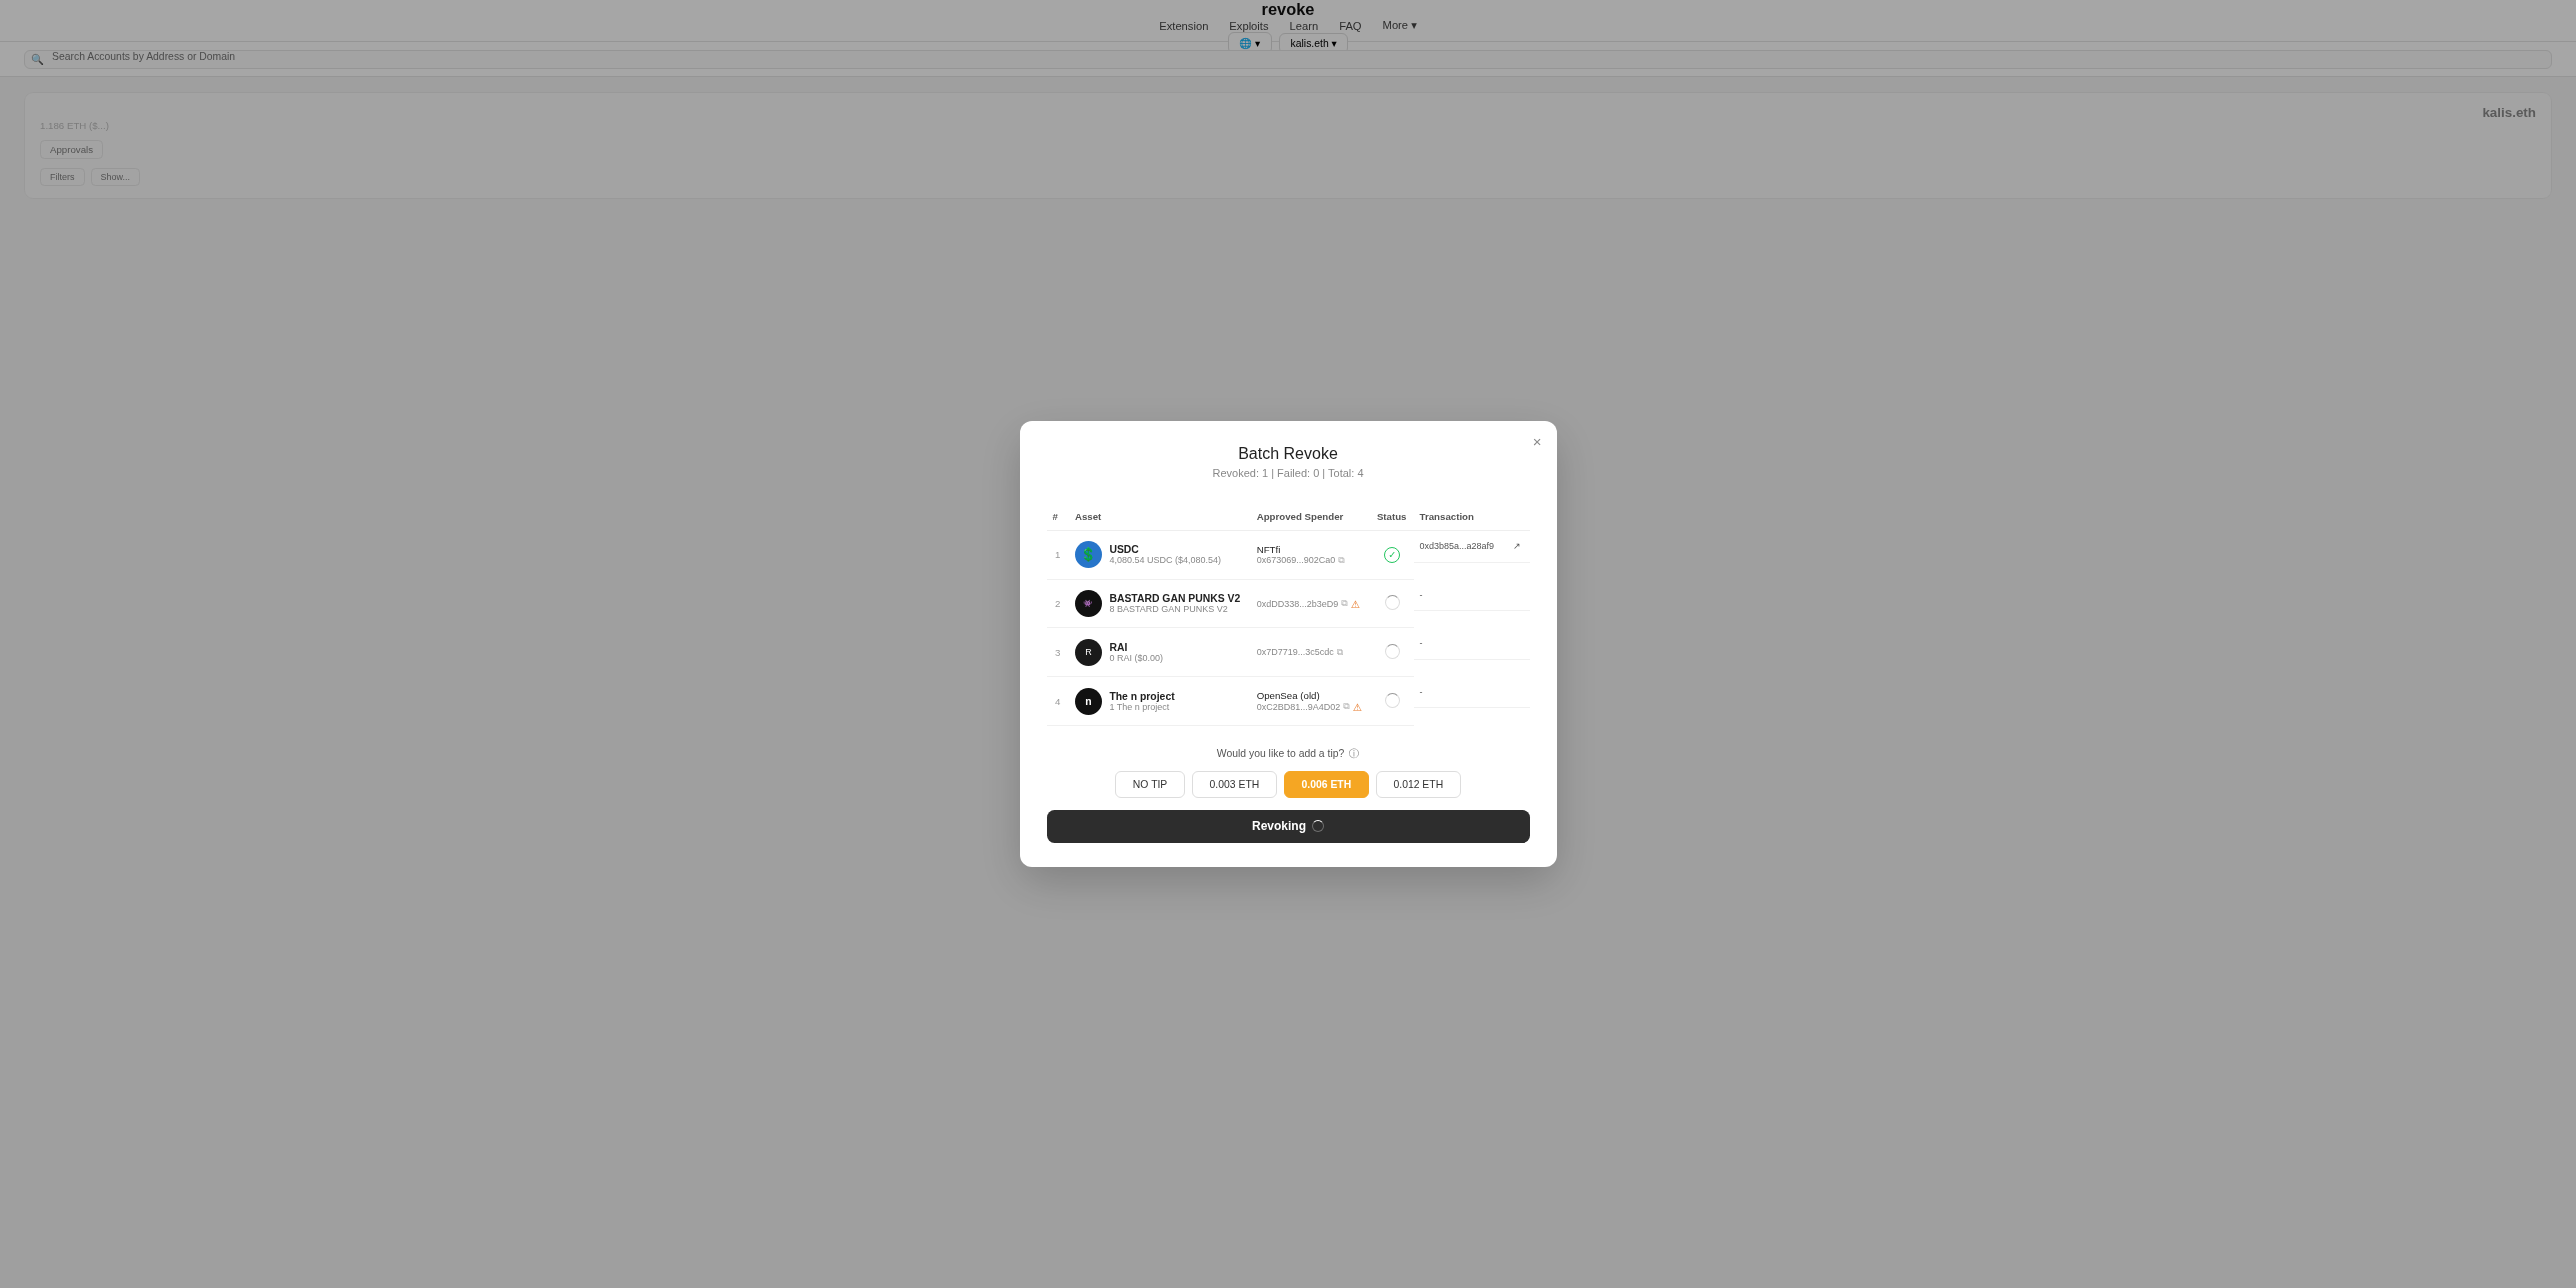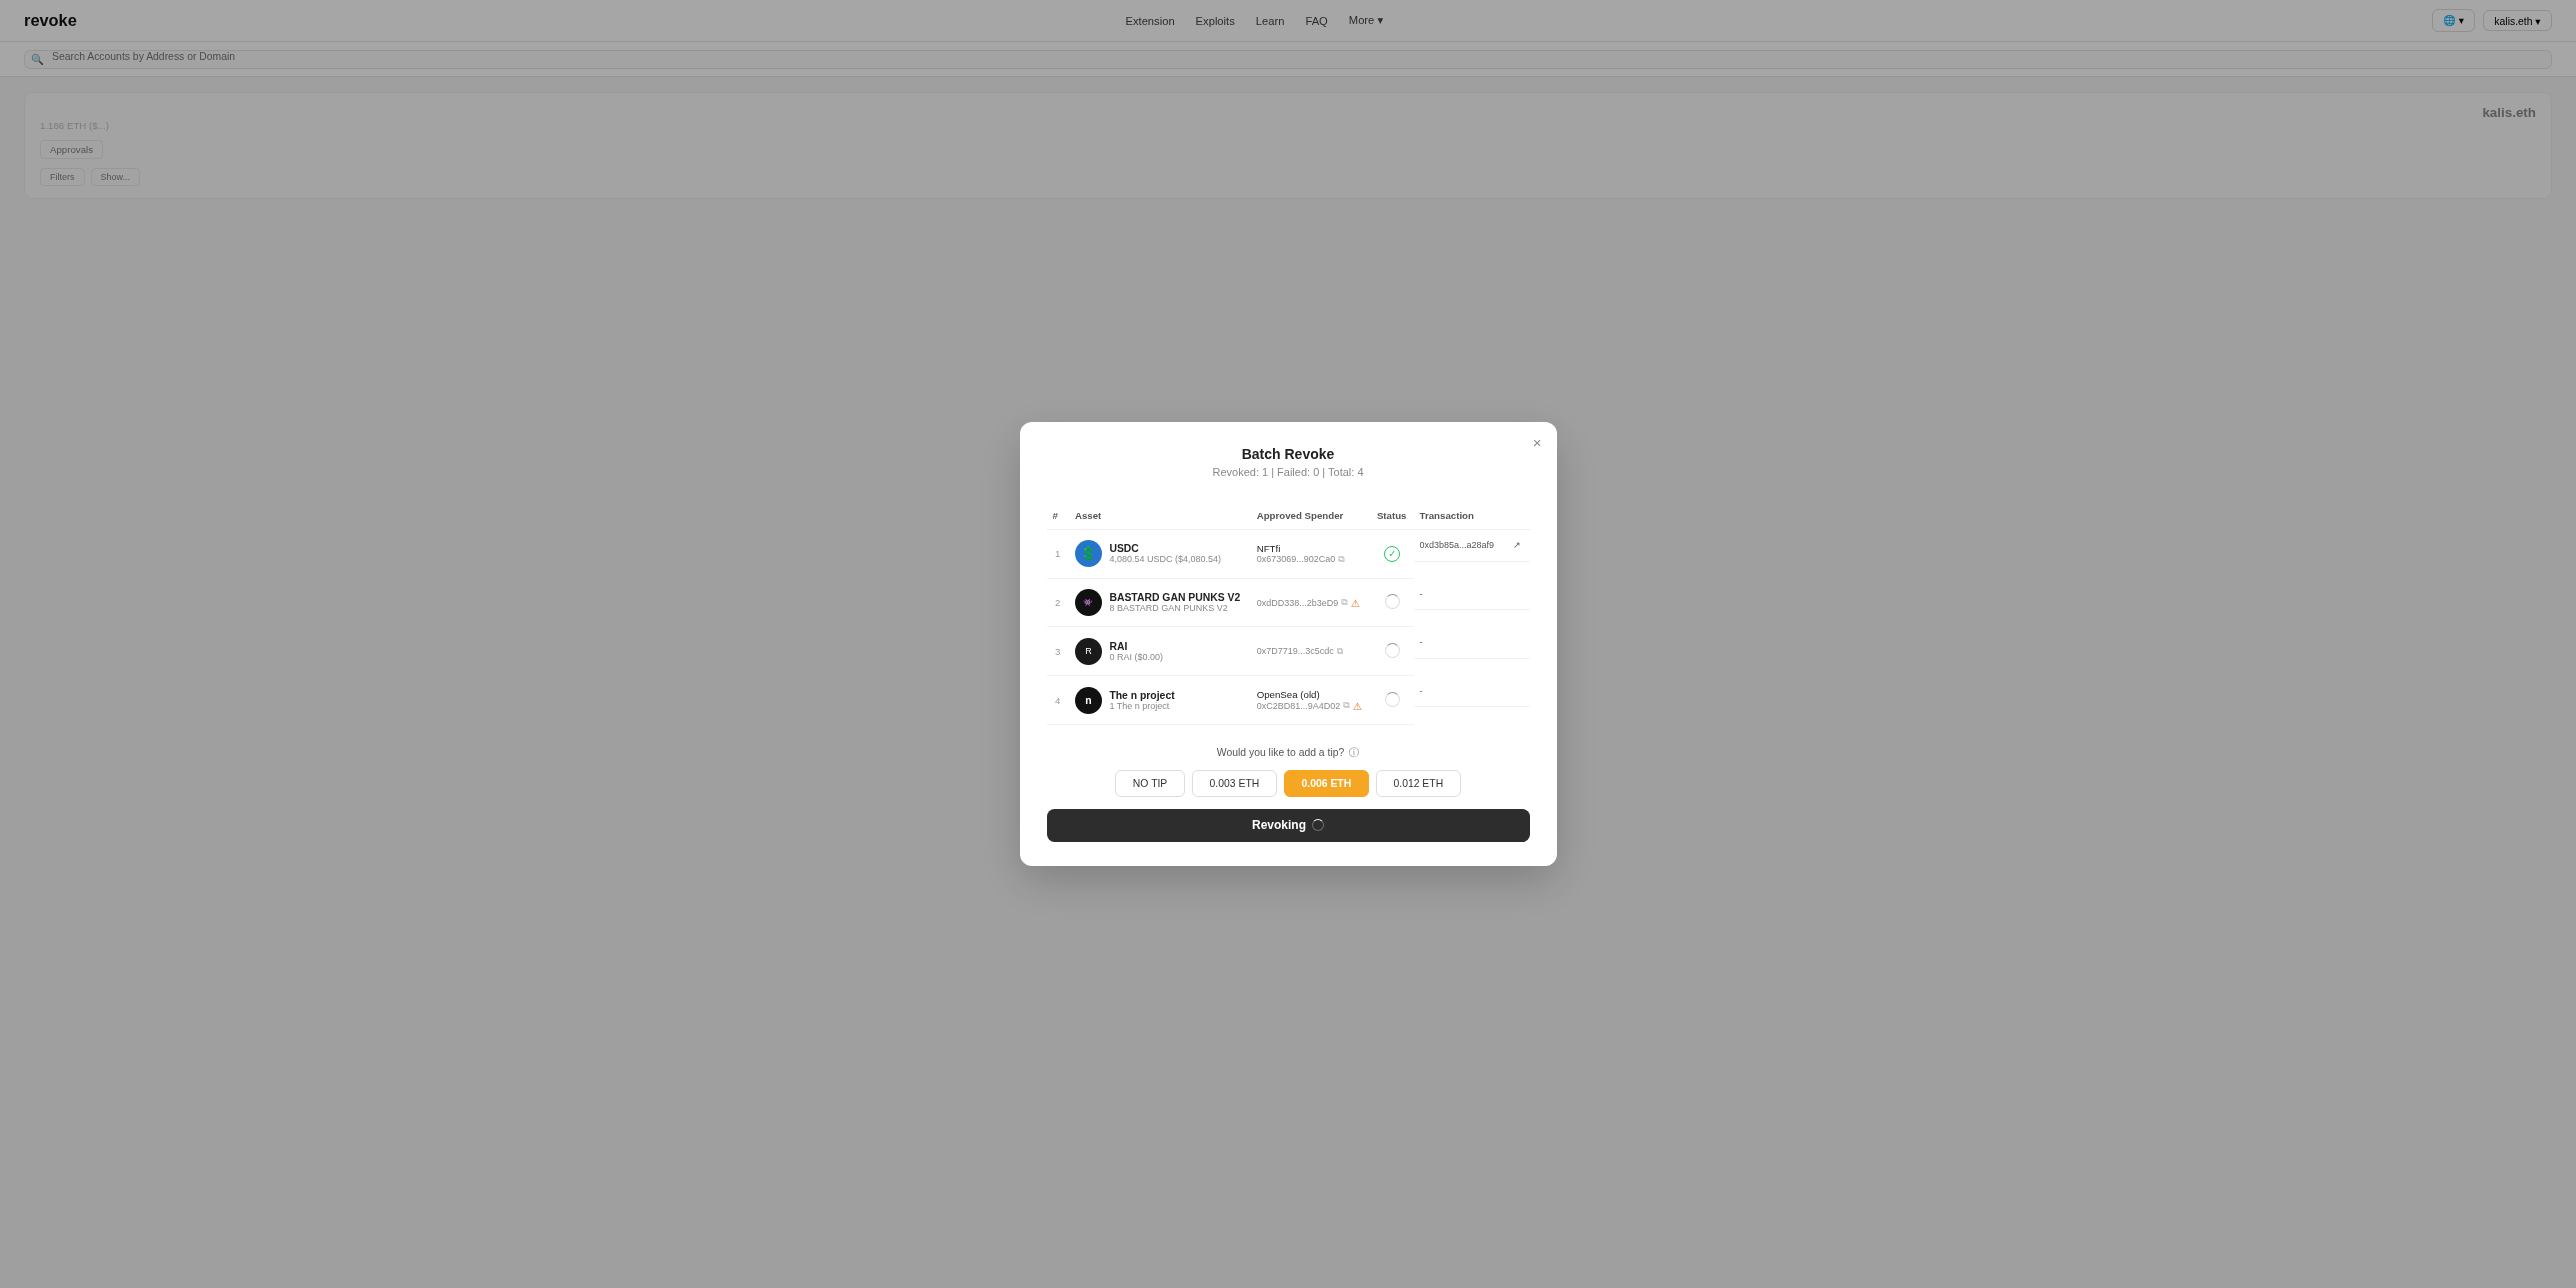--- a/index.html
+++ b/index.html
@@ -12,20 +12,21 @@
 
     
     .navbar {
       display: flex;
       align-items: center;
       justify-content: space-between;
       background: #fff;
       border-bottom: 0.7px solid #e5e5e5;
       padding: 0 24px;
       height: 42px;
+      flex-direction: column;
     }
     .navbar-logo {
       font-size: 16.4px;
       font-weight: 700;
       color: #111;
     }
     .navbar-links {
       display: flex;
       align-items: center;
       gap: 21px;
@@ -122,22 +123,22 @@
       right: 15px;
       background: none;
       border: none;
       font-size: 15px;
       cursor: pointer;
       color: #888;
       line-height: 1;
     }
     .modal-title {
       text-align: center;
-      font-size: 14px;
-      font-weight: 700;
+      font-size: 16px;
+      font-weight: 400;
       margin-bottom: 4.5px;
     }
     .modal-subtitle {
       text-align: center;
       color: #888;
       font-size: 11px;
       margin-bottom: 32px;
     }
 
     

